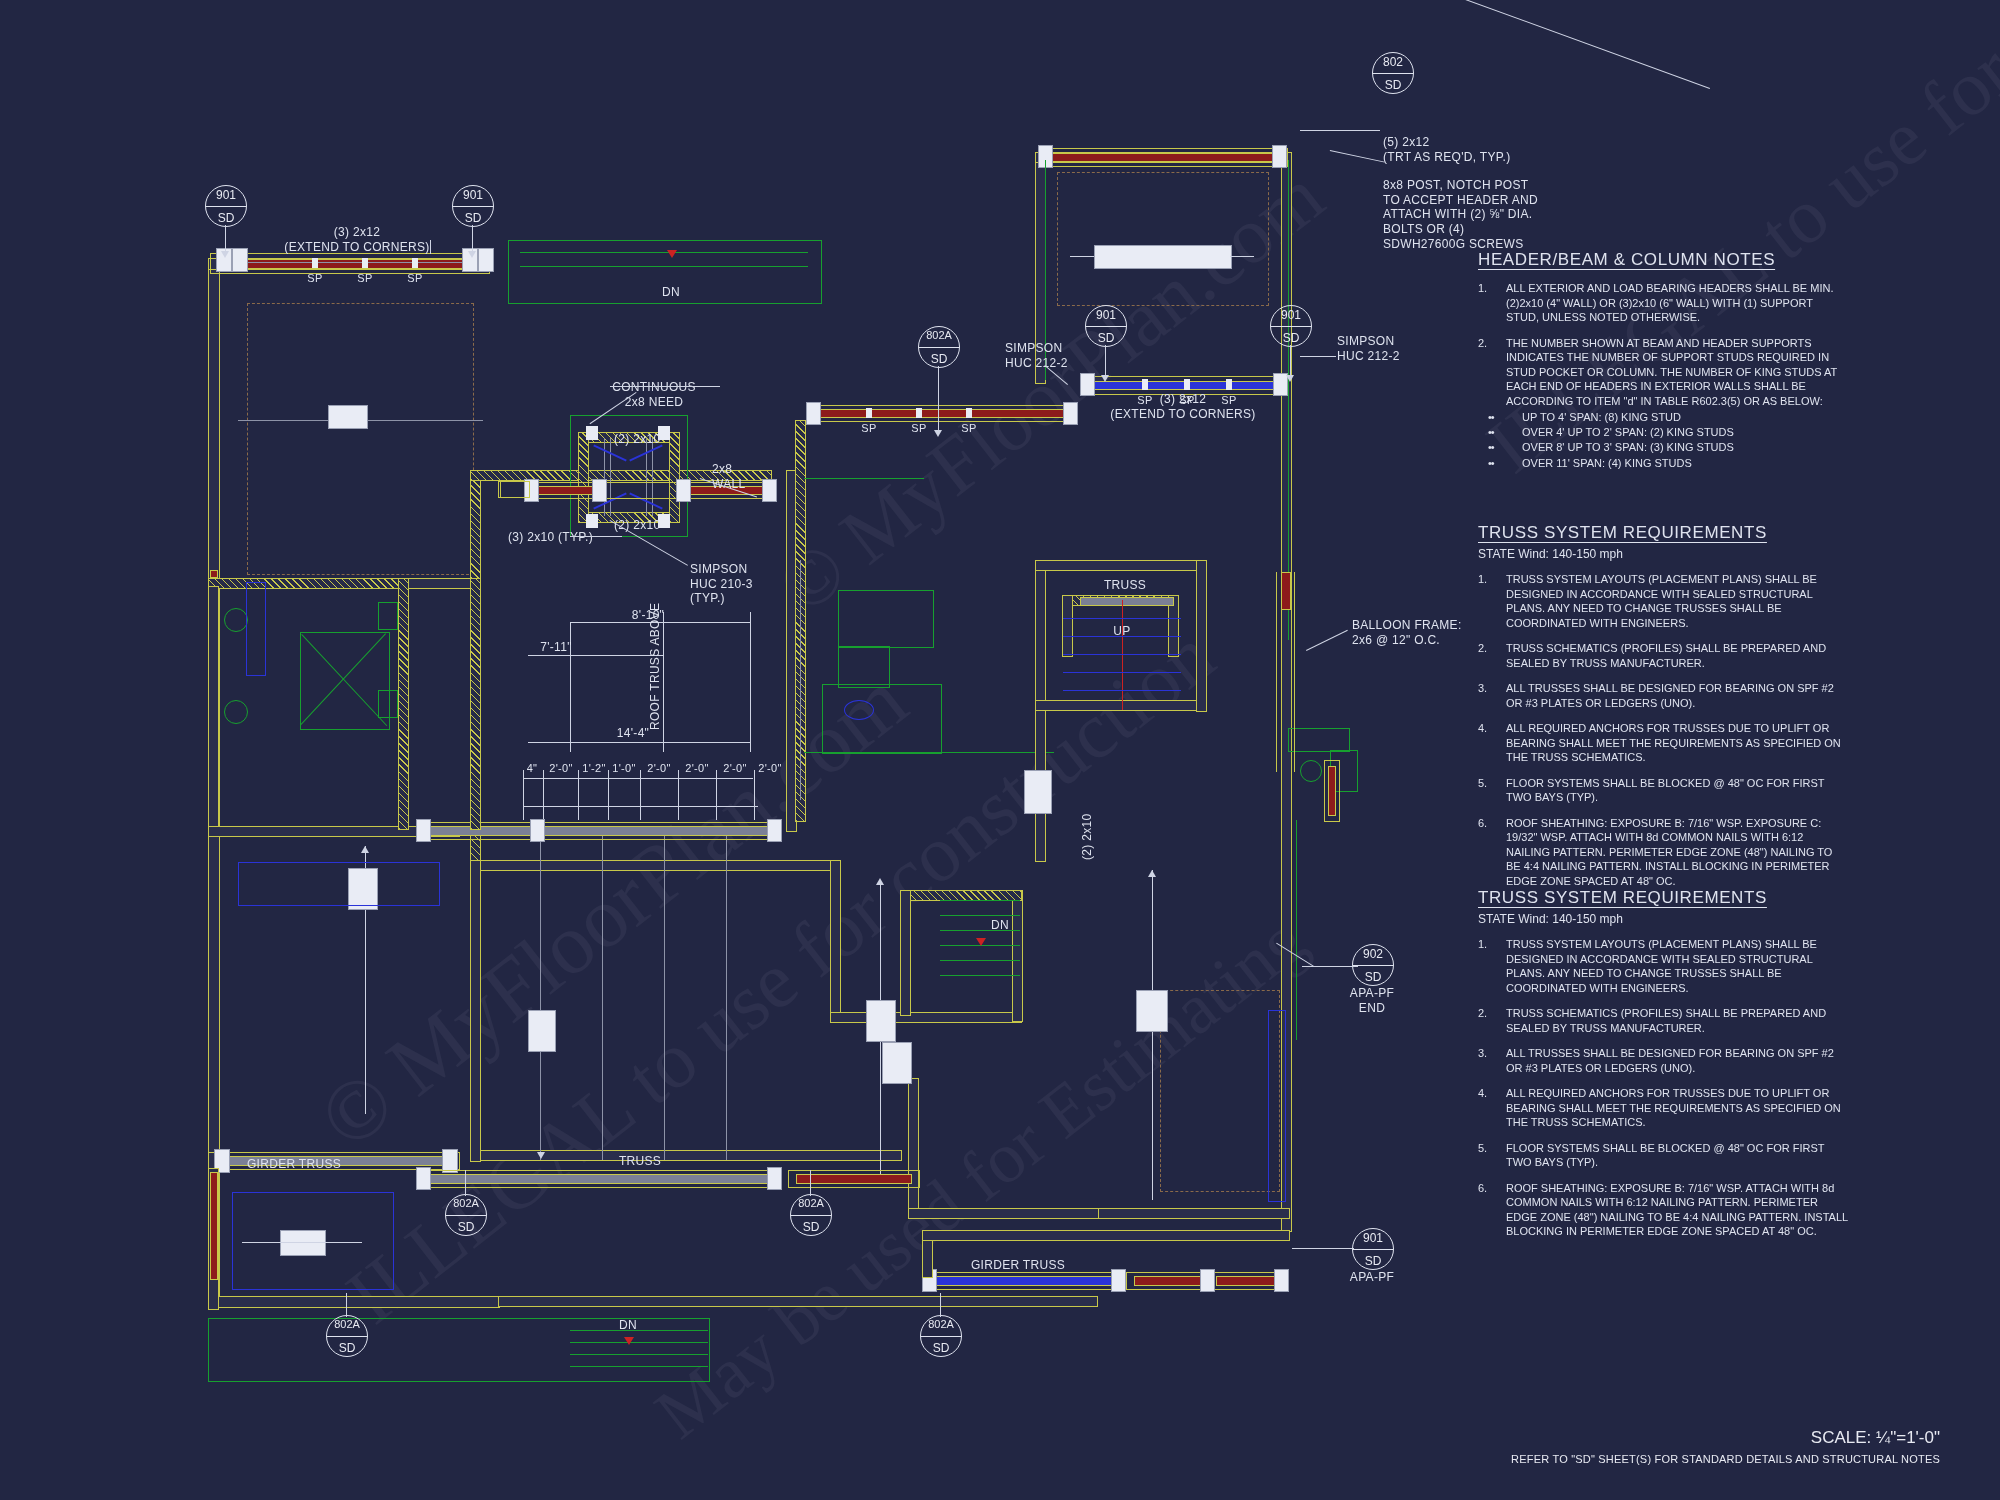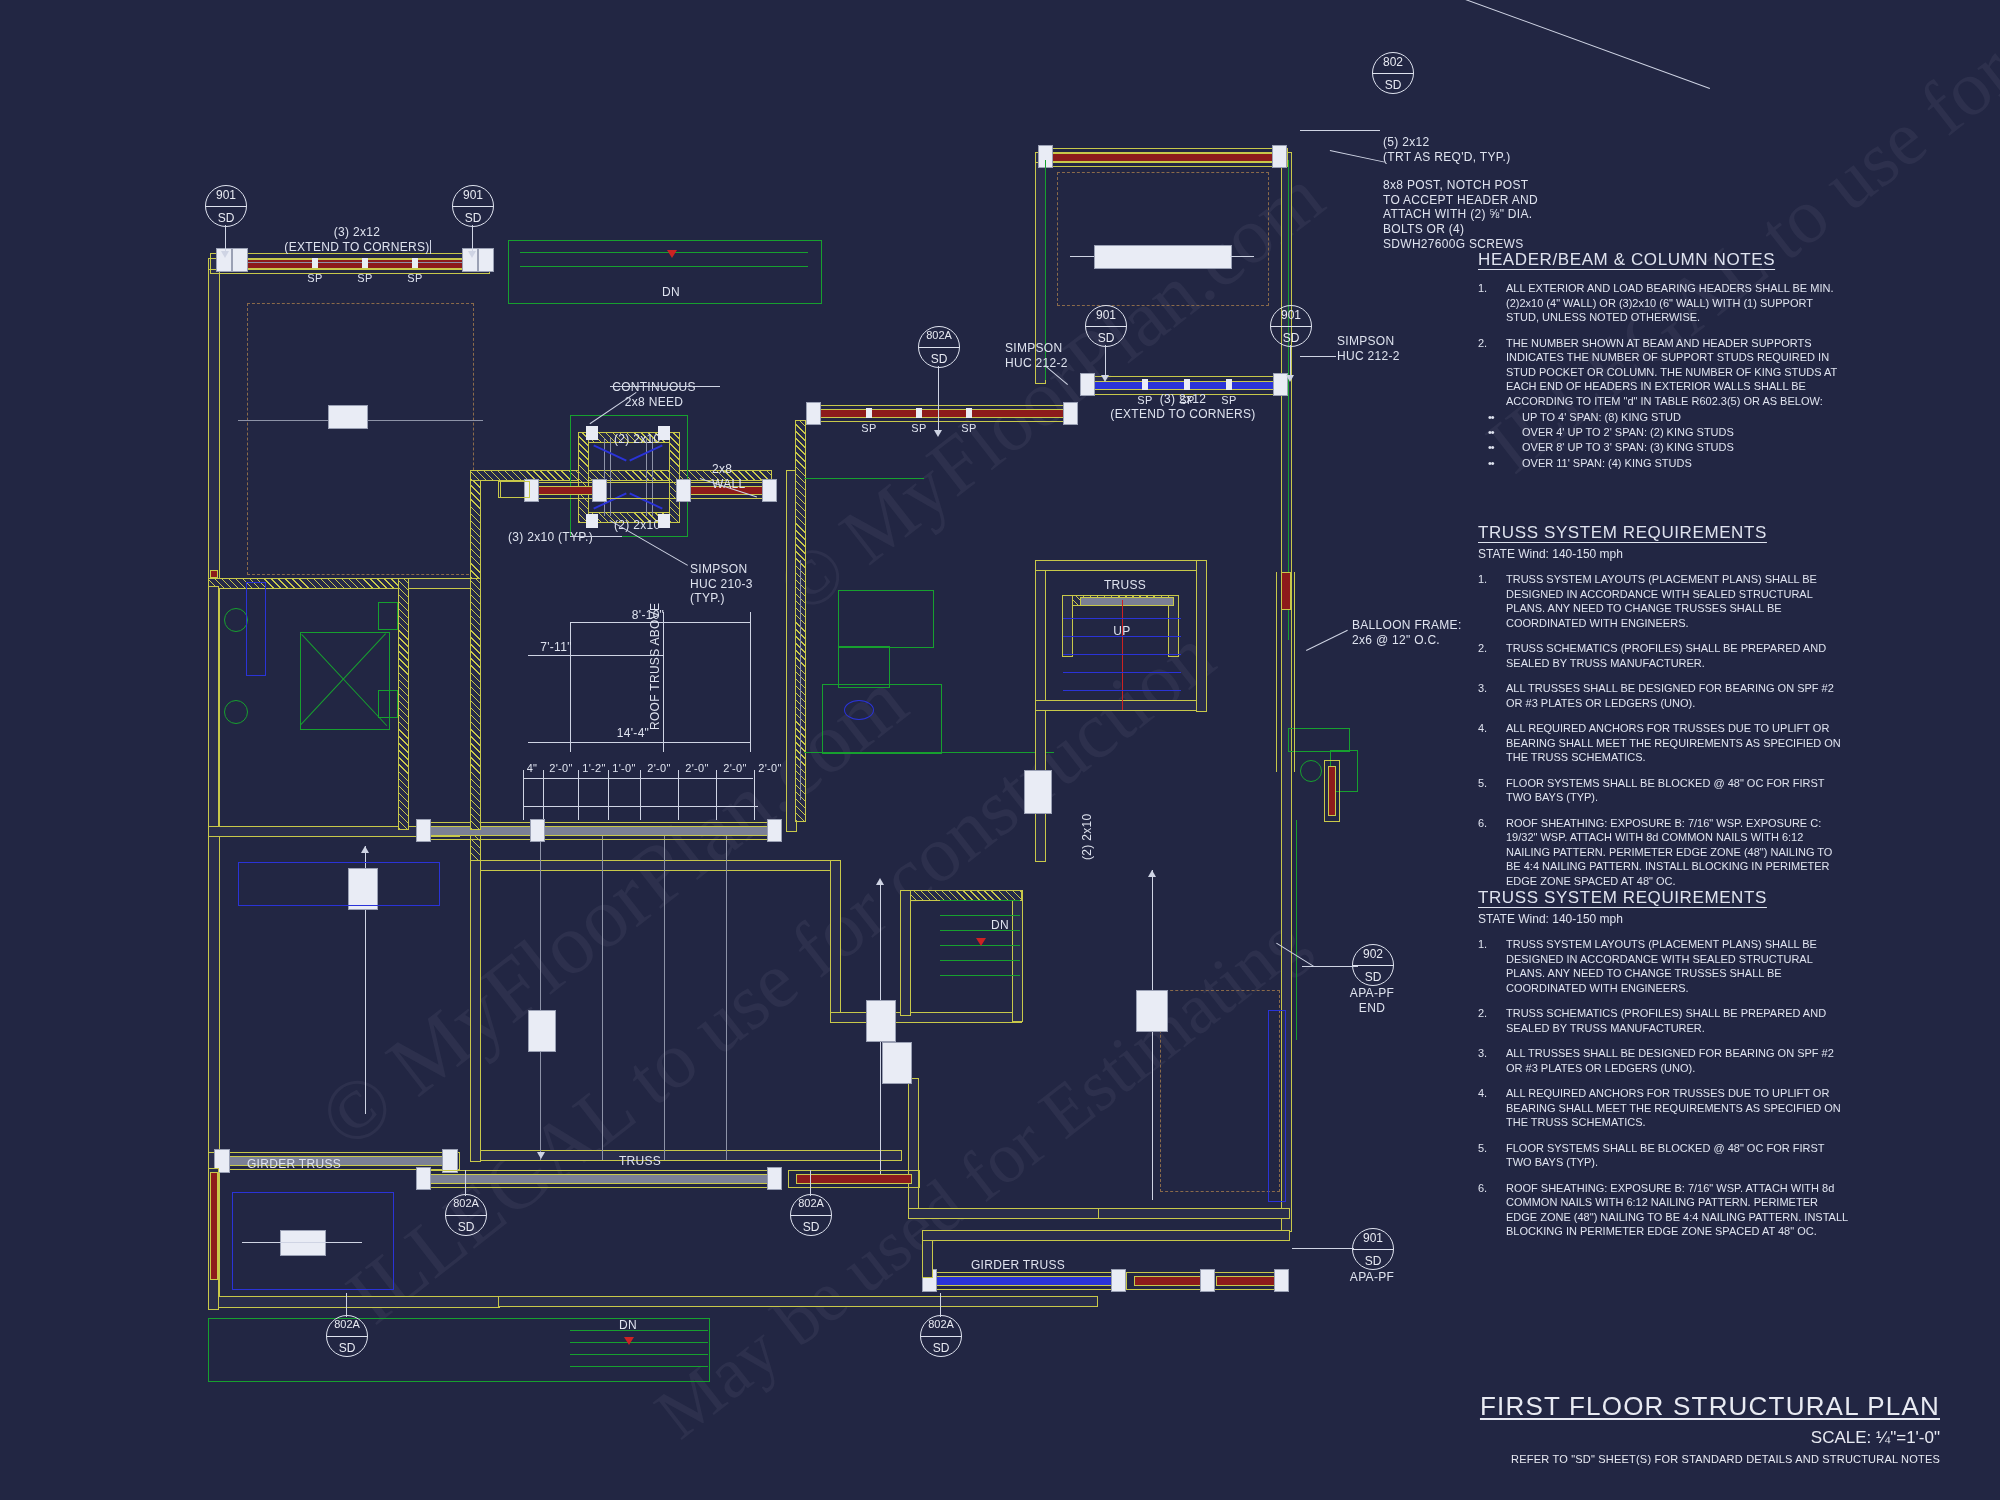--- a/index.html
+++ b/index.html
@@ -605,18 +605,17 @@
       <div class="nt-n">5.</div>
       <div class="nt-b">FLOOR SYSTEMS SHALL BE BLOCKED @ 48" OC FOR FIRST TWO BAYS (TYP).</div>
     </div>
     <div class="nt-row">
       <div class="nt-n">6.</div>
       <div class="nt-b">ROOF SHEATHING: EXPOSURE B: 7/16" WSP. ATTACH WITH 8d COMMON NAILS WITH 6:12 NAILING PATTERN. PERIMETER EDGE ZONE (48") NAILING TO BE 4:4 NAILING PATTERN. INSTALL BLOCKING IN PERIMETER EDGE ZONE SPACED AT 48" OC.</div>
     </div>
   </div>
 
   <div class="title-blk">
-    <div class="uline" style="font-size:26px;letter-spacing:1.2px;">FIRST FLOOR STRUCTURAL PLAN</div>
     <div style="font-size:17px;margin-top:6px;">SCALE: ¼"=1'-0"</div>
     <div style="font-size:11px;margin-top:5px;letter-spacing:.2px;">REFER TO "SD" SHEET(S) FOR STANDARD DETAILS AND STRUCTURAL NOTES</div>
   </div>
 
 </div>
 
 </body></html>

